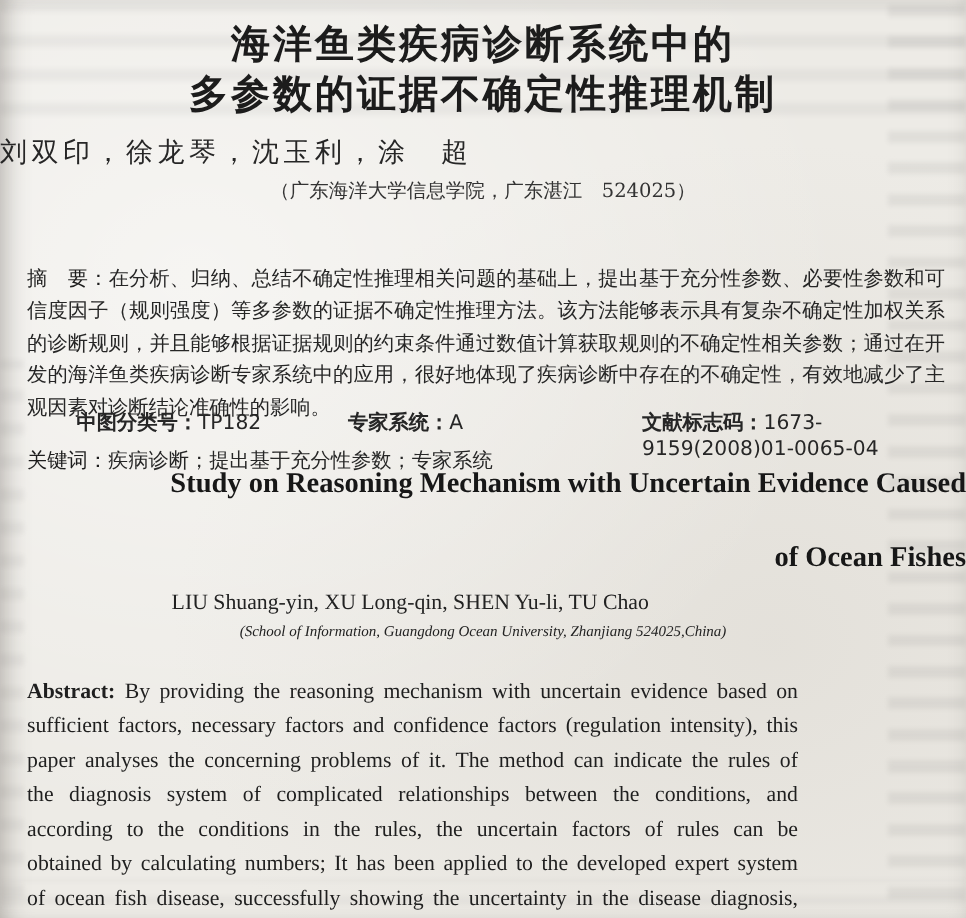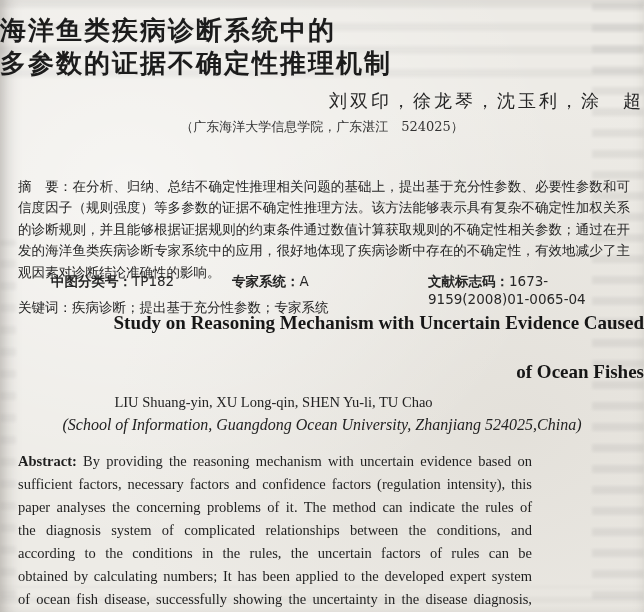--- a/index.html
+++ b/index.html
@@ -20,26 +20,26 @@
   .bleed-right{right:0;top:0;width:52px;height:612px;opacity:.13;
     background:repeating-linear-gradient(0deg, transparent 0 13px, rgba(70,70,72,.6) 13px 21px);}
   .bleed-left{left:0;top:240px;width:16px;height:372px;opacity:.10;
     background:repeating-linear-gradient(0deg, transparent 0 14px, rgba(70,70,72,.55) 14px 22px);}
   .bleed-bottom{left:0;bottom:0;width:644px;height:26px;opacity:.08;
     background:repeating-linear-gradient(0deg, transparent 0 9px, rgba(70,70,72,.55) 9px 15px);}
 
   .content{position:relative;z-index:1;}
 
   .cn-title{
-    margin:14px 0 0 0;text-align:left;
+    margin:14px 0 0 0;text-align:center;
     font-family:"DejaVu Sans",sans-serif;font-weight:700;
     font-size:26px;line-height:33px;letter-spacing:2px;color:#1c1c1c;
   }
   .cn-authors{
-    margin-top:9px;text-align:right;
+    margin-top:9px;text-align:left;
     font-family:"DejaVu Serif",serif;font-size:18px;letter-spacing:3px;color:#262626;
   }
   .cn-affiliation{
     margin-top:5px;text-align:center;
     font-family:"DejaVu Serif",serif;font-size:13px;color:#333;
   }
   .cn-abstract-block{
     position:absolute;left:18px;width:612px;top:148px;
     font-size:13.5px;line-height:21.5px;text-align:justify;color:#262626;
   }
@@ -56,21 +56,21 @@
     position:absolute;top:297px;left:0;width:644px;margin:0;text-align:right;
     font-family:"Liberation Serif","DejaVu Serif",serif;font-weight:700;
     font-size:19px;line-height:24.5px;color:#171717;
   }
   .en-authors{
     position:absolute;top:380px;left:0;width:547px;text-align:center;
     font-family:"Liberation Serif","DejaVu Serif",serif;font-size:14.5px;color:#222;
   }
   .en-affiliation{
     position:absolute;top:402px;left:0;width:644px;text-align:center;
-    font-family:"Liberation Serif","DejaVu Serif",serif;font-style:italic;font-size:16px;color:#222;
+    font-family:"Liberation Serif","DejaVu Serif",serif;font-style:italic;font-size:10px;color:#222;
   }
   .en-abstract-block{
     position:absolute;top:436px;left:18px;width:514px;
     font-family:"Liberation Serif","DejaVu Serif",serif;
     font-size:14.5px;line-height:23px;text-align:justify;word-spacing:1.5px;color:#1f1f1f;
   }
   .en-abstract-block b{font-weight:700;}
   .en-abstract-block p{margin:0;}
 </style>
 </head>

